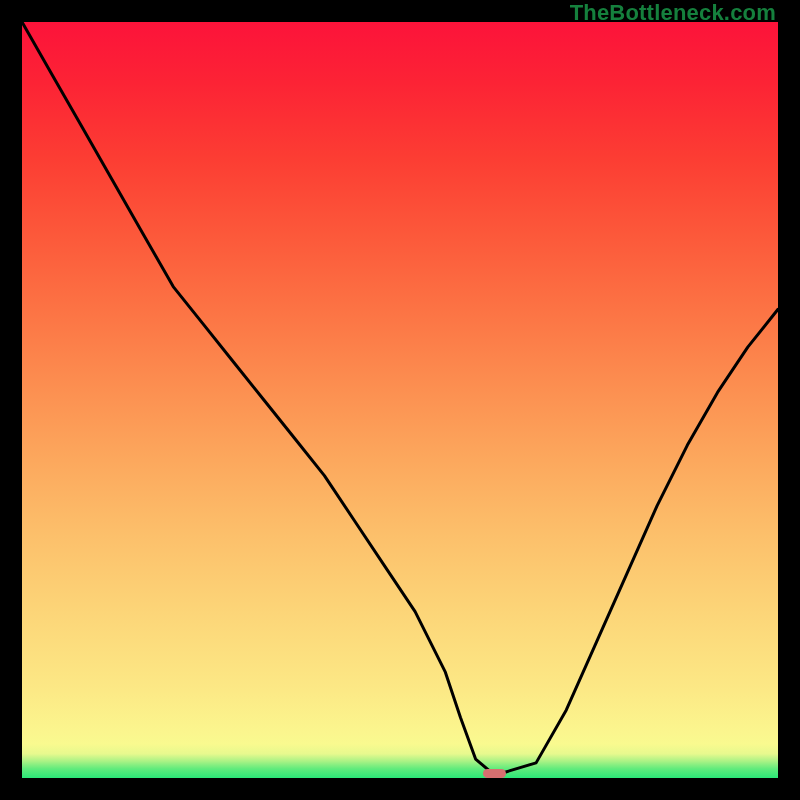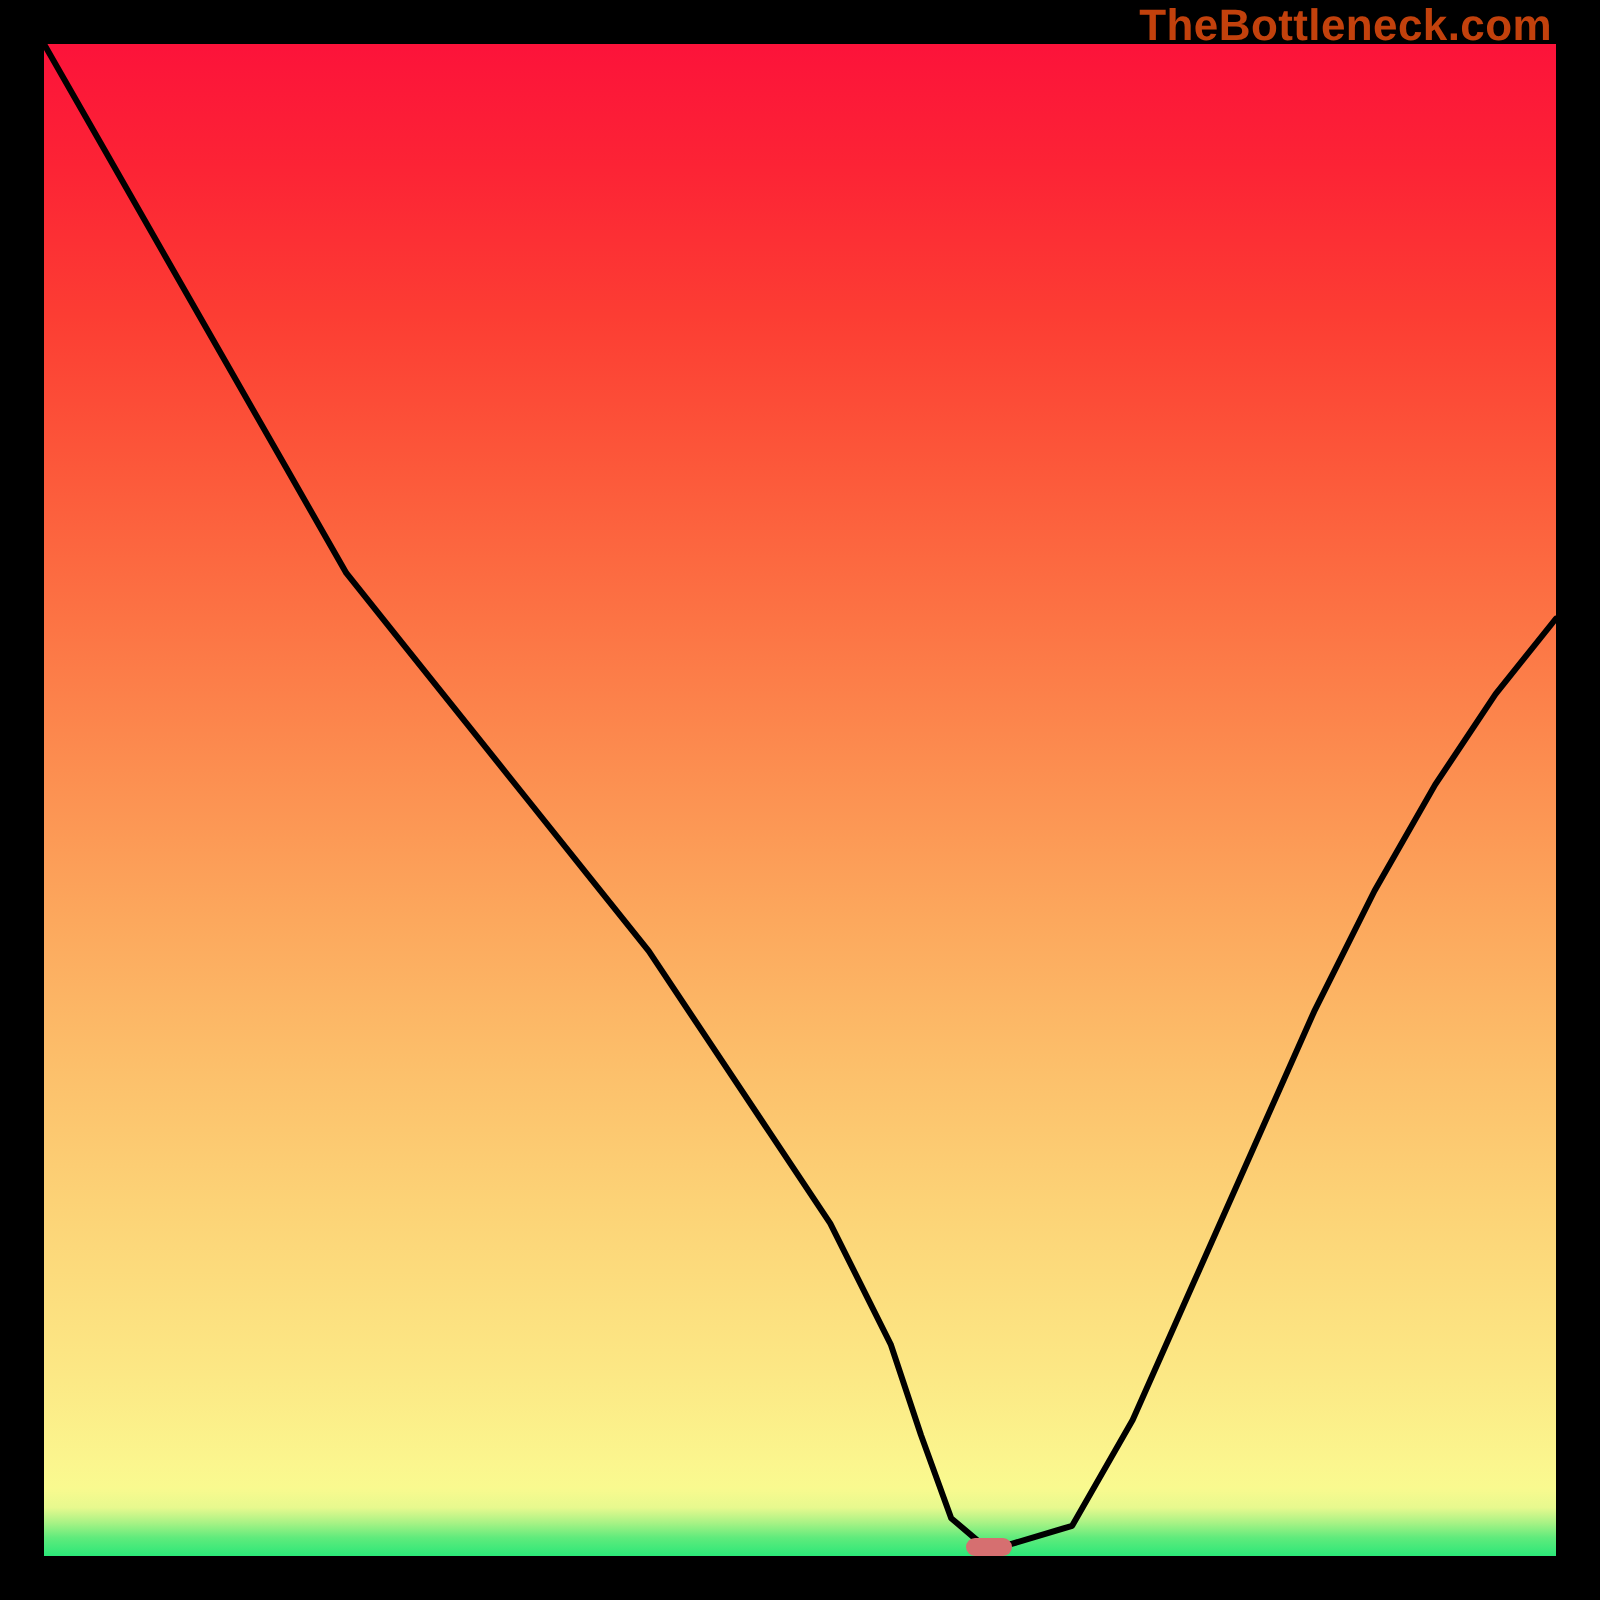--- a/index.html
+++ b/index.html
@@ -37,21 +37,21 @@
       #FC583A 72%,
       #FC3D33 82%,
       #FC2335 92%,
       #FC133A 100%
     );
   }
   .attribution {
     position: absolute;
     top: 0px;
     right: 24px;
-    color: #c2410c;
+    color: #15803d;
     font-family: Arial, Helvetica, sans-serif;
     font-size: 22px;
     font-weight: bold;
     letter-spacing: 0.2px;
   }
   svg.curve {
     position: absolute;
     left: 0;
     top: 0;
     width: 756px;

